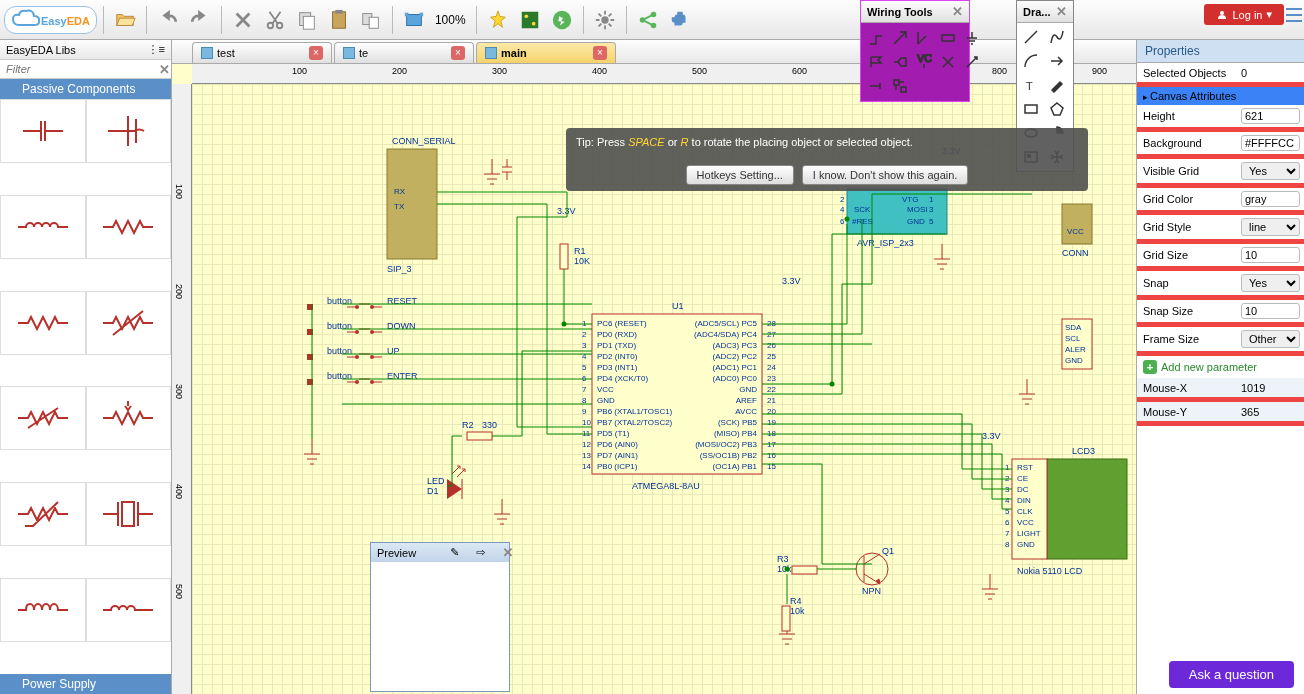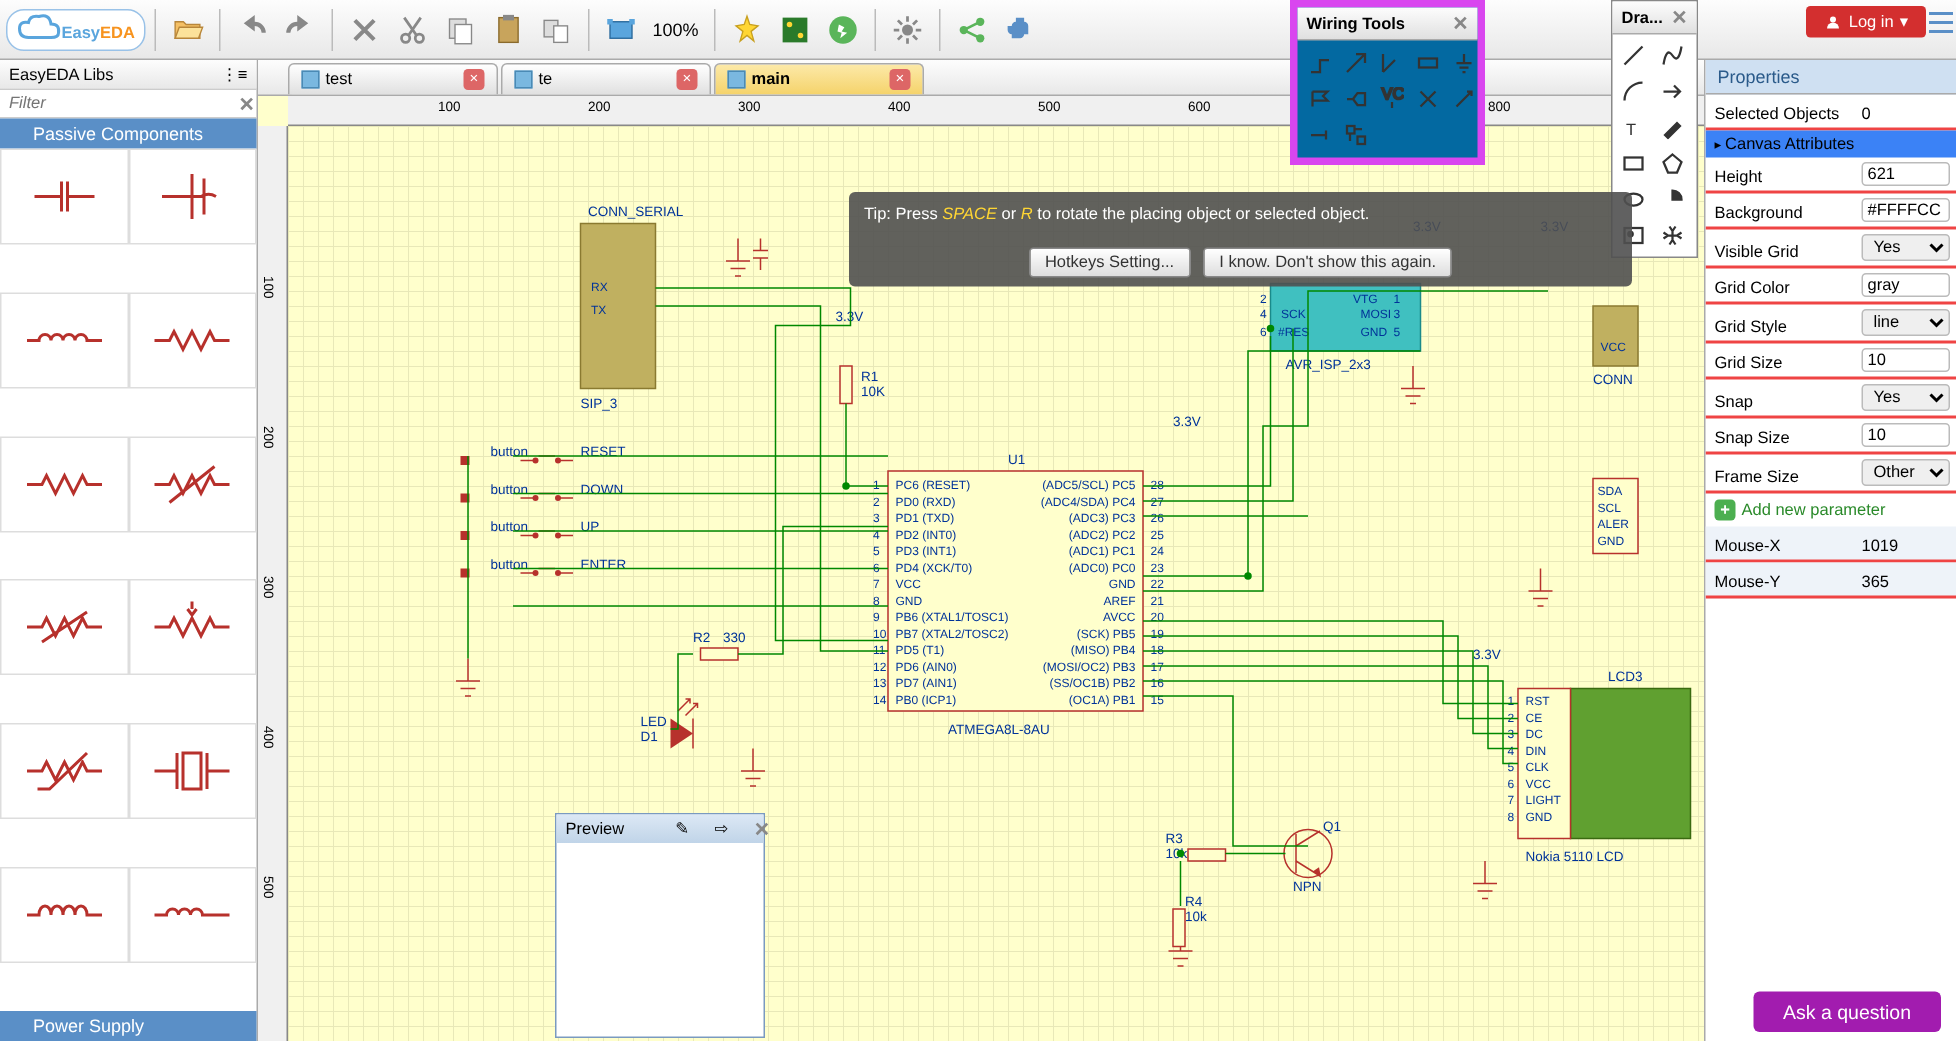--- a/index.html
+++ b/index.html
@@ -38,41 +38,41 @@
 .wire{stroke:#008800;stroke-width:1;fill:none}
 .comp-rect{fill:#ffffcc;stroke:#b7312c;stroke-width:1}
 .pin-text{fill:#003399;font-size:8px}
 .label{fill:#003399;font-size:8px}
 .ref{fill:#003399;font-size:9px}
 .tip{position:absolute;top:88px;left:394px;width:522px;background:rgba(80,80,80,0.9);color:#fff;padding:6px 10px;border-radius:4px;z-index:50}
 .tip-row1{font-size:13px;margin-bottom:16px}
 .tip-yellow{color:#ffd633;font-style:italic}
 .tip-btns{display:flex;gap:8px;justify-content:center}
 .tip-btn{background:linear-gradient(#fff,#ddd);border:1px solid #888;padding:3px 10px;border-radius:3px;color:#333;cursor:pointer;font-size:11px}
-.wiring-panel{position:absolute;top:0;left:860px;width:130px;background:#0369a1;border:5px solid #d946ef;z-index:40}
+.wiring-panel{position:absolute;top:0;left:860px;width:110px;background:#a21caf;border:1px solid #d946ef;z-index:40}
 .panel-head{background:linear-gradient(#fdfdfd,#e0e0e0);border-bottom:1px solid #aaa;padding:3px 6px;display:flex;justify-content:space-between;align-items:center;font-size:11px;font-weight:bold}
 .tool-grid{display:grid;grid-template-columns:repeat(5,1fr);padding:4px;gap:2px}
 .tool-btn{width:22px;height:22px;display:flex;align-items:center;justify-content:center;cursor:pointer;border-radius:2px}
 .tool-btn svg{width:16px;height:16px;stroke:#333;fill:none;stroke-width:1.5}
-.draw-panel{position:absolute;top:0;left:1074px;width:58px;background:#fff;border:1px solid #888;z-index:40}
+.draw-panel{position:absolute;top:0;left:1016px;width:58px;background:#fff;border:1px solid #888;z-index:40}
 .draw-grid{display:grid;grid-template-columns:1fr 1fr;padding:3px;gap:2px}
 .preview{position:absolute;bottom:2px;left:198px;width:140px;height:150px;background:#fff;border:1px solid #7a9ac0;z-index:30}
 .preview-head{background:linear-gradient(#dce8f5,#c0d4e8);padding:2px 6px;display:flex;align-items:center;gap:17px;font-size:11px}
 .preview-head .sp{flex:1}
 .right-panel{width:168px;background:#fff;border-left:1px solid #aaa;overflow:auto}
 .prop-head{background:#cfe0f2;padding:4px 8px;font-size:12px;color:#2a5a8a;border-bottom:1px solid #aaa}
-.prop-row{display:flex;border-bottom:2px solid #ef4444;align-items:flex-end;min-height:24px}
+.prop-row{display:flex;border-bottom:5px solid #ef4444;align-items:center;min-height:24px}
 .prop-label{width:100px;padding:3px 6px;font-size:11px}
 .prop-val{flex:1;padding:3px 4px;font-size:11px}
 .prop-val input,.prop-val select{width:100%;border:1px solid #bbb;padding:1px 3px;font-size:11px;border-radius:3px}
 .collapse{background:#3b82f6;padding:3px 6px;font-size:11px;cursor:pointer}
 .collapse::before{content:"▸ ";font-size:9px}
 .add-param{color:#2a8a2a;padding:4px 6px;display:flex;align-items:center;gap:4px;cursor:pointer;font-size:11px}
 .add-ic{width:14px;height:14px;background:#4caf50;color:#fff;border-radius:3px;text-align:center;line-height:14px;font-weight:bold}
-.ask-btn{position:absolute;bottom:6px;right:10px;background:#a21caf;color:#fff;padding:6px 20px;border-radius:4px;font-size:13px;cursor:pointer;z-index:60}
+.ask-btn{position:absolute;bottom:6px;right:10px;background:#6d28d9;color:#fff;padding:6px 20px;border-radius:4px;font-size:13px;cursor:pointer;z-index:60}
 .x-btn{cursor:pointer;color:#888;font-size:13px;font-weight:bold}
 </style>
 </head>
 <body>
 
 <div class="topbar">
   <div class="logo">
     <svg width="30" height="22" viewBox="0 0 30 22">
         <path d="M8 16 Q2 16 2 10 Q2 5 8 6 Q9 1 15 2 Q22 0 23 7 Q29 7 28 13 Q28 16 23 16 Z" fill="#fff" stroke="#5aa5dd" stroke-width="2"></path>
       </svg>

